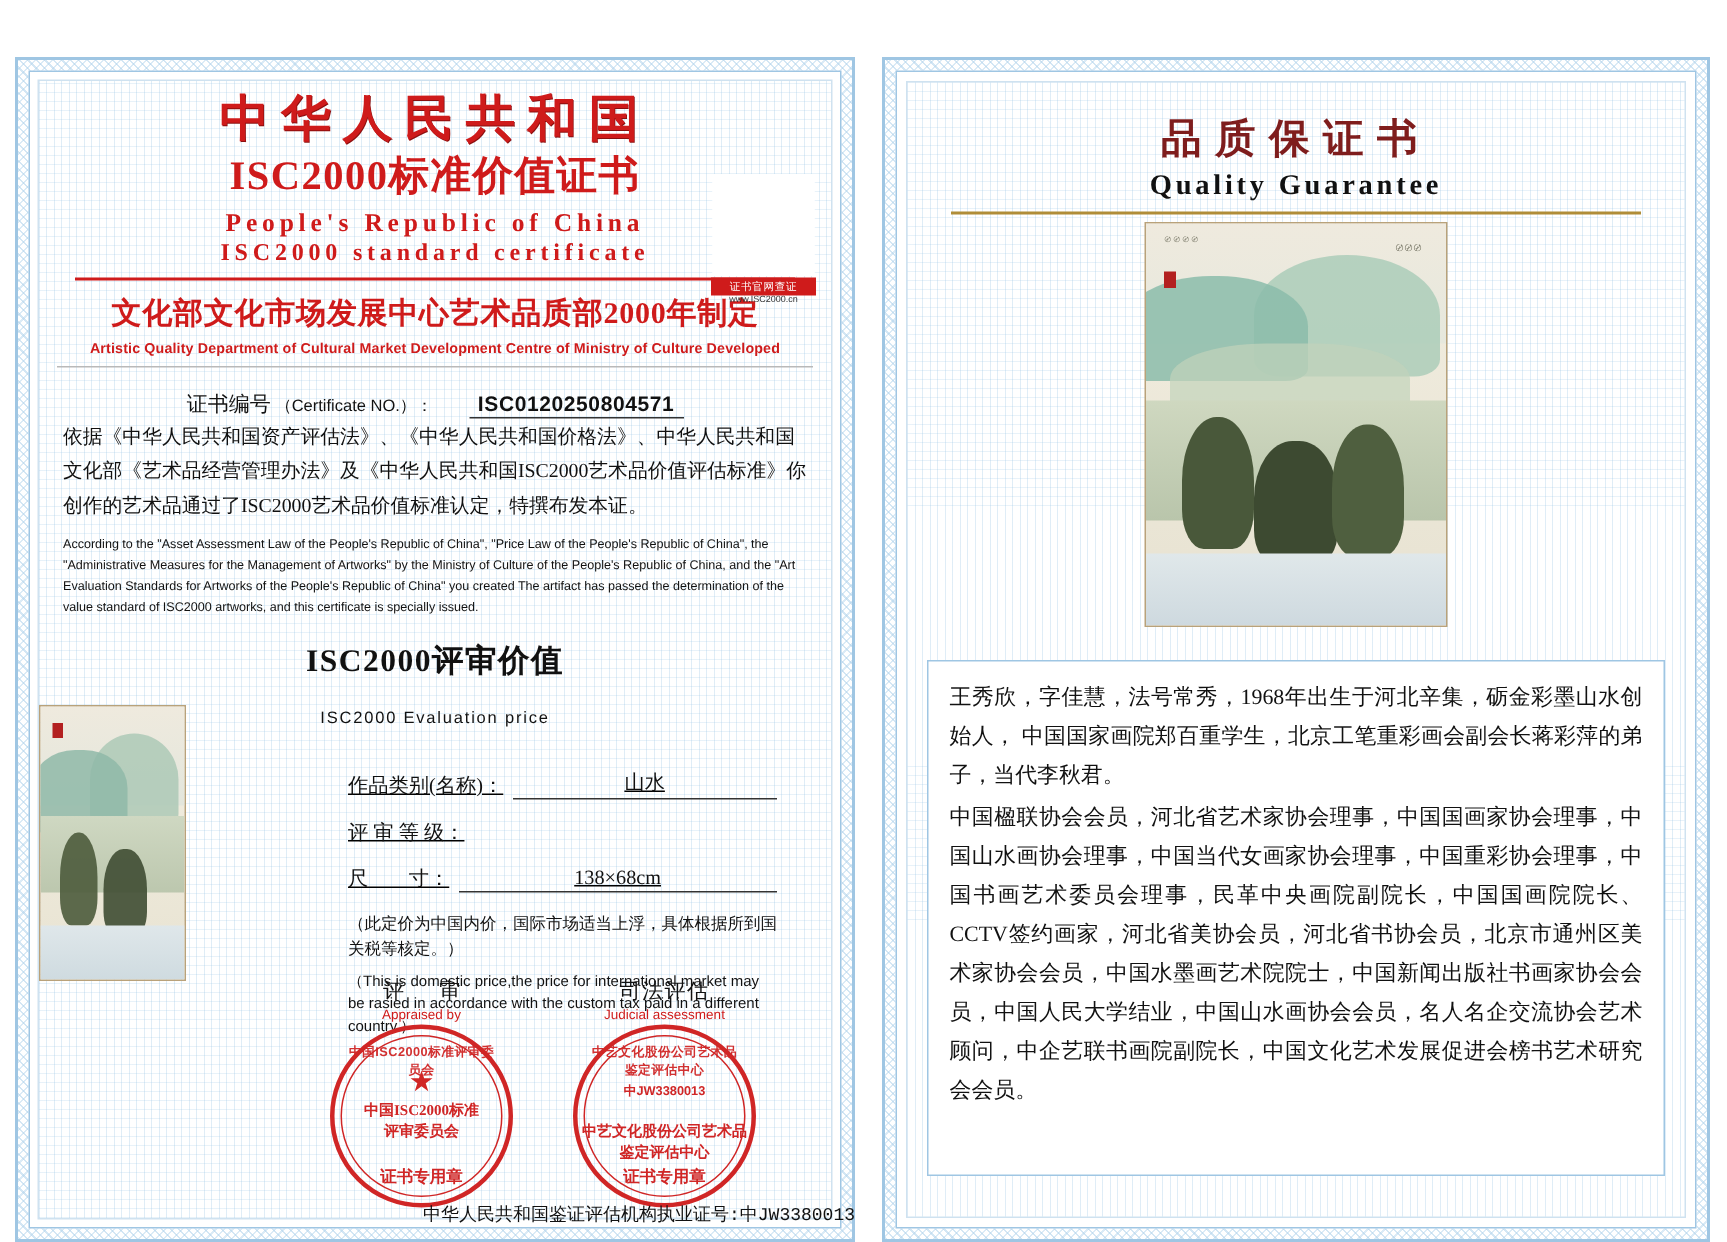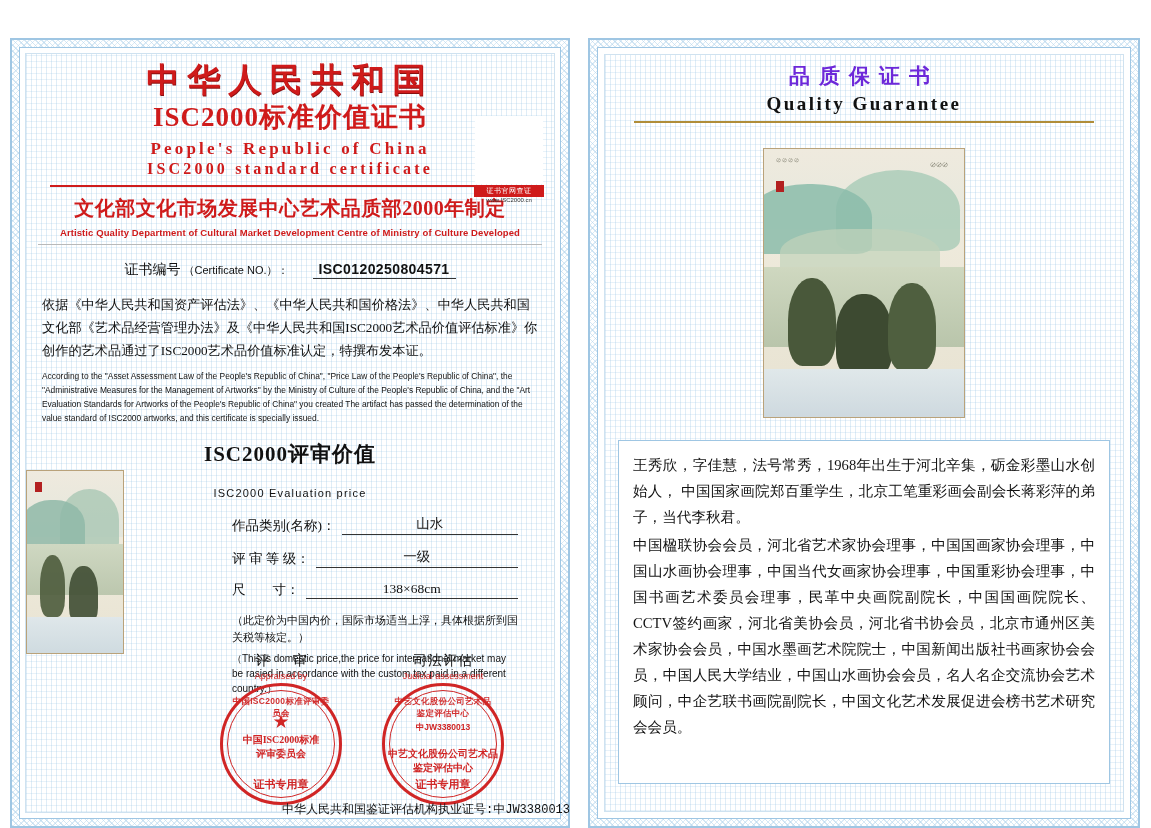--- a/index.html
+++ b/index.html
@@ -189,21 +189,21 @@
   }
   .artist-name {
     margin-top: 14px;
     color: #cf1b1b;
     font-family: "Liberation Serif", serif;
     font-weight: bold;
     font-size: 17px;
     letter-spacing: 2px;
   }
   .body-cn {
-    margin: 14px 6px 0 6px;
+    margin: 0 6px 0 6px;
     text-align: left;
     font-family: "Liberation Serif", serif;
     font-size: 13.2px;
     line-height: 1.75;
     color: #111;
     text-indent: 0;
   }
   .body-en {
     margin: 8px 6px 0 6px;
     text-align: left;
@@ -221,24 +221,25 @@
     letter-spacing: 1px;
   }
   .eval-title-en {
     font-size: 11px;
     color: #111;
     letter-spacing: 1.2px;
     margin-top: 19px;
   }
 
   #fields {
-    margin-top: 16px;
+    margin-top: 28px;
     margin-left: 196px;
     margin-right: 26px;
     text-align: left;
+    text-decoration: underline;
   }
   .field-row {
     display: flex;
     align-items: flex-end;
     margin-bottom: 13px;
   }
   .field-label {
     font-family: "Liberation Serif", serif;
     font-size: 13.5px;
     color: #111;
@@ -418,23 +419,24 @@
     position: absolute;
     left: 30px;
     top: 24px;
     right: 30px;
     bottom: 20px;
   }
   .r-title-cn {
     text-align: center;
     font-family: "Liberation Serif", serif;
     font-weight: bold;
-    font-size: 21px;
+    font-size: 27px;
     letter-spacing: 9px;
-    color: #6d28d9;
+    color: #7f1d1d;
+    margin-top: 12px;
   }
   .r-title-en {
     text-align: center;
     font-family: "Liberation Serif", serif;
     font-weight: bold;
     font-size: 19px;
     letter-spacing: 2.5px;
     color: #111;
     margin-top: 3px;
   }
@@ -530,21 +532,20 @@
       <div class="eval-title-cn">ISC2000评审价值</div>
       <div class="eval-title-en">ISC2000 Evaluation price</div>
 
       <div id="fields">
         <div class="field-row">
           <span class="field-label sp1">作品类别(名称)：</span>
           <span class="field-line">山水</span>
         </div>
         <div class="field-row">
           <span class="field-label sp1">评 审 等 级：</span>
-          <span class="field-line">一级</span>
         </div>
         <div class="field-row">
           <span class="field-label sp1">尺　　寸：</span>
           <span class="field-line">138×68cm</span>
         </div>
       </div>
 
       <div class="note-cn">（此定价为中国内价，国际市场适当上浮，具体根据所到国关税等核定。）</div>
       <div class="note-en">（This is domestic price,the price for international market may be rasied in accordance with the custom tax paid in a different country.）</div>
     </div>

